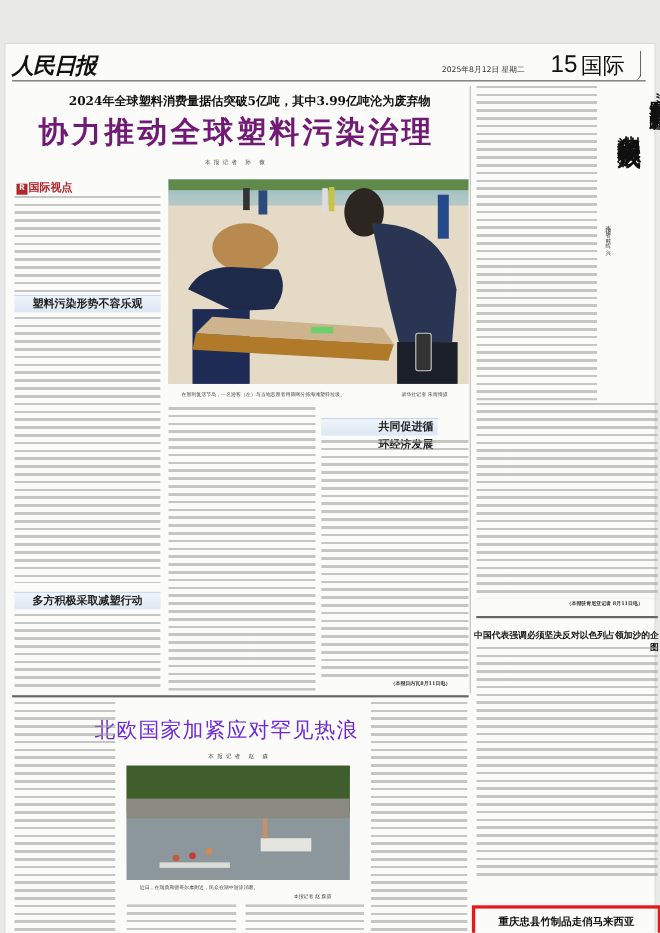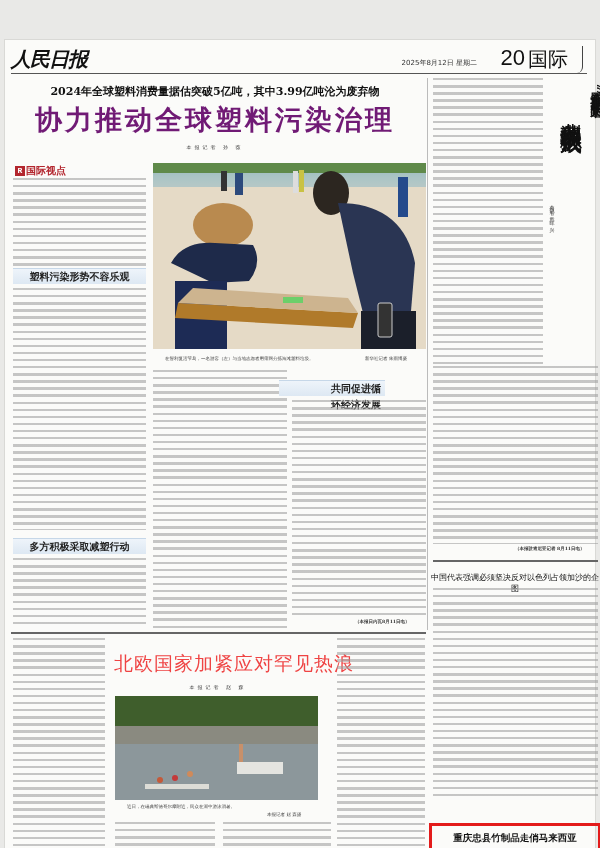--- a/index.html
+++ b/index.html
@@ -5,21 +5,21 @@
   * { box-sizing: border-box; margin: 0; padding: 0; }
   html, body { width: 600px; height: 848px; overflow: hidden; background: #e9e9e7; }
   body { font-family: "DejaVu Serif", "Liberation Serif", serif; color: #222; position: relative; }
   .page { position: absolute; left: 4px; top: 2px; width: 592px; height: 842px; background: #fbfbf9; border: 1px solid #d9d9d6; margin-top: 37px; }
   .mast { position: absolute; left: 6px; top: 4px; right: 8px; height: 30px; border-bottom: 1.5px solid #555; }
   .logo { position: absolute; left: 0; top: 2px; font-family: "DejaVu Serif", serif; font-style: italic; font-weight: bold; font-size: 20px; letter-spacing: -1px; color: #111; }
   .mast-date { position: absolute; right: 110px; top: 14px; font-size: 7px; color: #333; font-family: "DejaVu Sans", sans-serif; }
   .mast-page { position: absolute; right: 62px; top: 1px; font-family: "Liberation Sans", sans-serif; font-size: 22px; color: #111; }
   .mast-section { position: absolute; right: 4px; top: 2px; font-family: "DejaVu Sans", sans-serif; font-size: 20px; color: #111; border-right: 1.5px solid #444; border-bottom-right-radius: 6px; padding-right: 14px; }
 
-  .kicker { position: absolute; left: 0; width: 420px; top: 44px; text-align: center; font-weight: bold; font-size: 11px; color: #111; }
+  .kicker { position: absolute; left: 12px; width: 420px; top: 44px; text-align: center; font-weight: bold; font-size: 11px; color: #111; }
   .headline { position: absolute; left: 0; width: 420px; top: 62px; text-align: center; font-family: "DejaVu Sans", sans-serif; font-weight: bold; font-size: 27px; letter-spacing: 3px; color: #701a75; }
   .byline { position: absolute; left: 0; width: 420px; top: 104px; text-align: center; font-size: 5px; color: #444; letter-spacing: 3px; }
 
   .txt { position: absolute; font-size: 4.3px; line-height: 7.1px; color: #5a5a5a; text-align: justify; overflow: hidden; text-indent: 9px; }
   .filler { display: block; height: 100%; background: repeating-linear-gradient(to bottom, #9a9a9a 0px, #9a9a9a 2.4px, transparent 2.4px, transparent 7.1px); opacity: 0.55; }
 
   .sec-head { position: absolute; height: 16px; background: linear-gradient(#eef4fa, #dde8f3); border-top: 1px solid #c6d7e8; text-align: center; font-weight: bold; font-size: 10px; line-height: 16px; color: #222; }
   .col-rule { position: absolute; width: 1px; background: #bbb; }
 
   .viewpoint { position: absolute; left: 10px; top: 124px; font-family: Liberation Mono, monospace; font-weight: bold; font-size: 10px; color: #b3262e; }
@@ -27,39 +27,39 @@
 
   .photo1 { position: absolute; left: 148px; top: 123px; width: 273px; height: 186px; overflow: hidden; background: linear-gradient(#7fa4a8 0%, #c7cfbf 8%, #e3d8c3 12%, #e8dfcd 60%, #ddd2bd 100%); }
   .photo-cap { position: absolute; font-size: 4.5px; color: #444; }
   .photo2 { position: absolute; left: 110px; top: 656px; width: 203px; height: 104px; overflow: hidden; background: linear-gradient(#2f4a22 0%, #5a7a3a 35%, #7d8a7a 45%, #8f9aa0 48%, #a7aeb0 100%); }
 
   .vhead-kicker { position: absolute; left: 582px; top: 44px; width: 14px; font-weight: bold; font-size: 11px; line-height: 12px; color: #111; writing-mode: vertical-rl; }
   .vhead-title { position: absolute; left: 553px; top: 65px; width: 26px; font-family: "DejaVu Sans", sans-serif; font-size: 22px; line-height: 26px; color: #111; writing-mode: vertical-rl; letter-spacing: 1px; }
   .vbyline { position: absolute; left: 544px; top: 160px; font-size: 5px; color: #444; writing-mode: vertical-rl; letter-spacing: 2px; }
 
   .h-rule { position: absolute; height: 2px; background: #666; }
-  .sub-title { position: absolute; font-weight: normal; font-size: 9.5px; color: #111; text-align: center; }
+  .sub-title { position: absolute; font-weight: bold; font-size: 9.5px; color: #111; text-align: right; }
   .sign { position: absolute; font-size: 4.5px; color: #333; font-weight: bold; }
 
-  .headline2 { position: absolute; left: 104px; top: 611px; width: 250px; text-align: center; font-family: "DejaVu Sans", sans-serif; font-size: 19px; letter-spacing: 1px; color: #ef4444; }
+  .headline2 { position: absolute; left: 76px; top: 611px; width: 250px; text-align: center; font-family: "DejaVu Sans", sans-serif; font-size: 19px; letter-spacing: 1px; color: #6d28d9; }
   .byline2 { position: absolute; left: 88px; top: 644px; width: 250px; text-align: center; font-size: 5px; color: #444; letter-spacing: 3px; }
 
   .highlight-box { position: absolute; left: 424px; top: 783px; width: 172px; height: 97px; border: 3px solid #e31b1b; }
   .hl-title { position: absolute; left: 0; right: 0; top: 6px; text-align: center; font-weight: bold; font-size: 9.5px; color: #111; }
   .svg-abs { position: absolute; left: 0; top: 0; }
 </style>
 </head>
 <body>
 
 <div class="page">
 
   <div class="mast">
     <div class="logo">人民日报</div>
     <div class="mast-date">2025年8月12日 星期二</div>
-    <div class="mast-page">20</div>
+    <div class="mast-page">15</div>
     <div class="mast-section">国际</div>
   </div>
 
   <div class="kicker">2024年全球塑料消费量据估突破5亿吨，其中3.99亿吨沦为废弃物</div>
   <div class="headline">协力推动全球塑料污染治理</div>
   <div class="byline">本报记者 孙 薇</div>
 
   <div class="viewpoint">
     <span class="rbox">R</span><span>国际视点</span>
   </div>
@@ -101,21 +101,21 @@
       <rect x="225" y="140" width="14" height="34" rx="2" fill="#333" stroke="#ccc" stroke-width="1"></rect>
     </svg>
   </div>
   <div class="photo-cap" style="left:160px; top:316px; width:180px;">在智利复活节岛，一名游客（左）与当地志愿者用筛网分拣海滩塑料垃圾。</div>
   <div class="photo-cap" style="left:360px; top:316px;">新华社记者 朱雨博摄</div>
 
   <div class="txt" style="left:148px; top:330px; width:134px; height:258px;">
       <span class="filler"></span>
     </div>
 
-  <div class="sec-head" style="left:274px; top:340px; width:106px;padding-left:48px;">共同促进循环经济发展</div>
+  <div class="sec-head" style="left:287px; top:340px; width:106px;padding-left:48px;">共同促进循环经济发展</div>
   <div class="txt" style="left:287px; top:360px; width:134px; height:218px;">
       <span class="filler"></span>
     </div>
   <div class="sign" style="left:350px; top:579px;">（本报日内瓦8月11日电）</div>
 
   <div class="col-rule" style="left:422px; top:38px; height:552px;"></div>
 
   <div class="vhead-kicker">第十四个“世界大象日”来临之际——</div>
   <div class="vhead-title">非洲象保护取得积极成效</div>
   <div class="vbyline">本报记者 戴 晖 兴</div>

